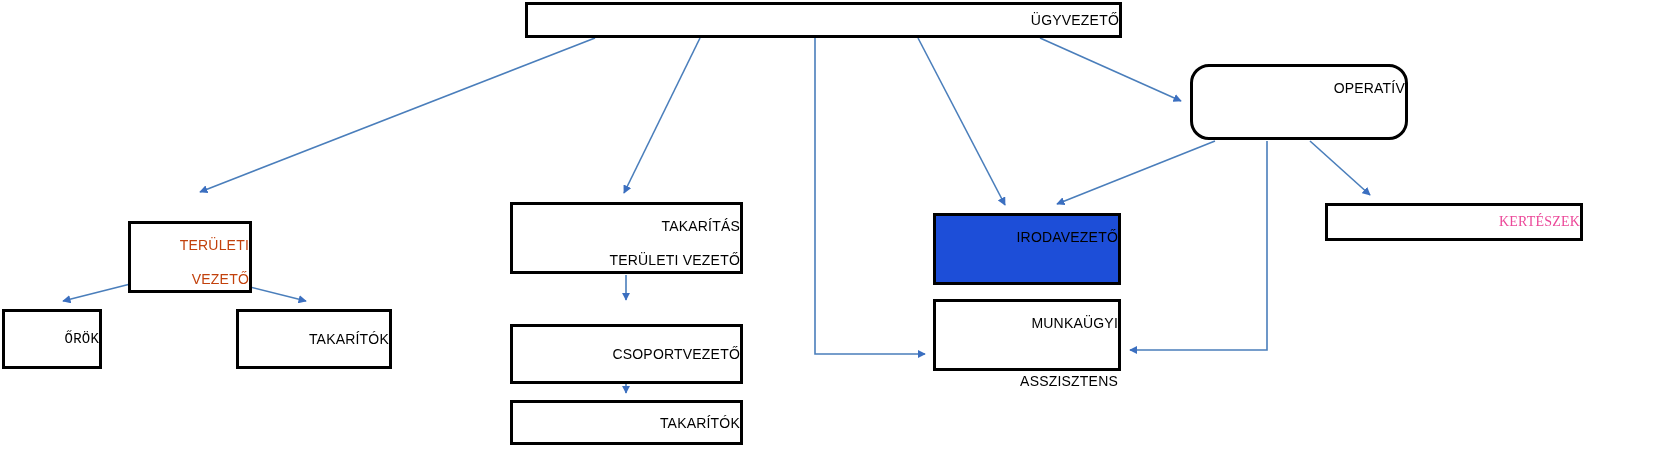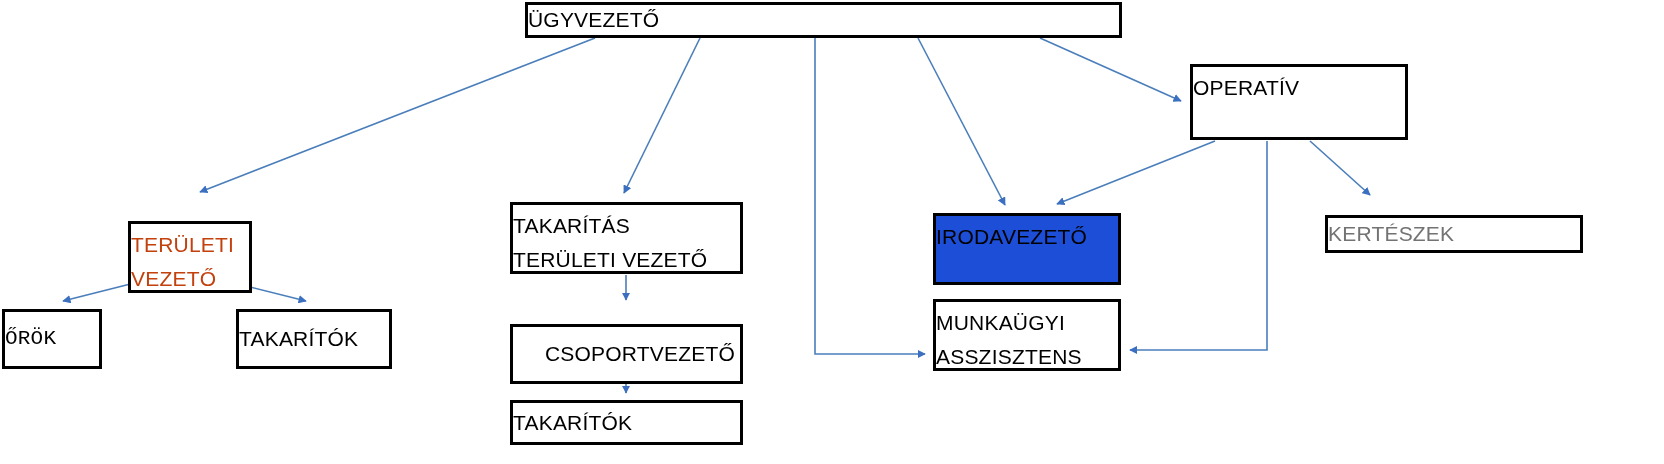--- a/index.html
+++ b/index.html
@@ -17,25 +17,25 @@
     position:absolute;left:0;top:0;width:1664px;height:464px;
     pointer-events:none;
   }
   .node{
     position:absolute;
     box-sizing:border-box;
     background:#ffffff;
     border:3px solid #000000;
     display:flex;
     flex-direction:column;
-    align-items:flex-start;
+    align-items:flex-end;
     justify-content:flex-start;
     text-align:center;
     color:#000000;
-    font-size:21px;
+    font-size:14px;
     line-height:34px;
     letter-spacing:0.2px;
     padding-top:4px;
     white-space:nowrap;
   }
   .node.center-v{justify-content:center;padding-top:0;}
   .node .ln{display:block;}
 </style>
 </head>
 <body>
@@ -61,47 +61,47 @@
         <polyline points="198,274 306,301" fill="none" stroke="#4a7ebb" stroke-width="1.6" marker-end="url(#arrow)"></polyline>
         <polyline points="626,275 626,300" fill="none" stroke="#4a7ebb" stroke-width="1.6" marker-end="url(#arrow)"></polyline>
         <polyline points="626,368 626,393" fill="none" stroke="#4a7ebb" stroke-width="1.6" marker-end="url(#arrow)"></polyline>
       </g>
   </svg>
 
   <div id="node-layer">
       <div class="node center-v" style="left: 525px; top: 2px; width: 597px; height: 36px; border-color: rgb(0, 0, 0); background: rgb(255, 255, 255); color: rgb(0, 0, 0);">
         <span class="ln">ÜGYVEZETŐ</span>
       </div>
-      <div class="node" style="left: 1190px; top: 64px; width: 218px; height: 76px; border-color: rgb(0, 0, 0); background: rgb(255, 255, 255); color: rgb(0, 0, 0);">
+      <div class="node" style="left: 1190px; top: 64px; width: 218px; height: 76px; border-color: rgb(0, 0, 0); background: rgb(255, 255, 255); color: rgb(0, 0, 0); border-radius: 19px;">
         <span class="ln">OPERATÍV</span>
       </div>
       <div class="node" style="left: 128px; top: 201px; width: 124px; height: 72px; border-color: rgb(0, 0, 0); background: rgb(255, 255, 255); color: #c2410c; margin-top: 20px;">
         <span class="ln">TERÜLETI</span>
         <span class="ln">VEZETŐ</span>
       </div>
       <div class="node" style="left: 510px; top: 202px; width: 233px; height: 72px; border-color: rgb(0, 0, 0); background: rgb(255, 255, 255); color: rgb(0, 0, 0);">
         <span class="ln">TAKARÍTÁS</span>
         <span class="ln">TERÜLETI VEZETŐ</span>
       </div>
       <div class="node" style="left: 933px; top: 213px; width: 188px; height: 72px; border-color: rgb(0, 0, 0); background: #1d4ed8; color: rgb(0, 0, 0);">
         <span class="ln">IRODAVEZETŐ</span>
       </div>
-      <div class="node center-v" style="left: 1325px; top: 215px; width: 258px; height: 38px; border-color: rgb(0, 0, 0); background: rgb(255, 255, 255); color: #737373;">
+      <div class="node center-v" style="left: 1325px; top: 203px; width: 258px; height: 38px; border-color: rgb(0, 0, 0); background: rgb(255, 255, 255); color: #ec4899; font-family: Liberation Serif, serif;">
         <span class="ln">KERTÉSZEK</span>
       </div>
       <div class="node center-v" style="left: 2px; top: 309px; width: 100px; height: 60px; border-color: rgb(0, 0, 0); background: rgb(255, 255, 255); color: rgb(0, 0, 0); font-family: Liberation Mono, monospace;">
         <span class="ln">ŐRÖK</span>
       </div>
       <div class="node center-v" style="left: 236px; top: 309px; width: 156px; height: 60px; border-color: rgb(0, 0, 0); background: rgb(255, 255, 255); color: rgb(0, 0, 0);">
         <span class="ln">TAKARÍTÓK</span>
       </div>
       <div class="node center-v" style="left: 510px; top: 324px; width: 233px; height: 60px; border-color: rgb(0, 0, 0); background: rgb(255, 255, 255); color: rgb(0, 0, 0); padding-left: 32px;">
         <span class="ln">CSOPORTVEZETŐ</span>
       </div>
-      <div class="node" style="left: 933px; top: 299px; width: 188px; height: 72px; border-color: rgb(0, 0, 0); background: rgb(255, 255, 255); color: rgb(0, 0, 0);">
+      <div class="node" style="left: 933px; top: 299px; width: 188px; height: 72px; border-color: rgb(0, 0, 0); background: rgb(255, 255, 255); color: rgb(0, 0, 0); gap: 24px;">
         <span class="ln">MUNKAÜGYI</span>
         <span class="ln">ASSZISZTENS</span>
       </div>
       <div class="node center-v" style="left: 510px; top: 400px; width: 233px; height: 45px; border-color: rgb(0, 0, 0); background: rgb(255, 255, 255); color: rgb(0, 0, 0);">
         <span class="ln">TAKARÍTÓK</span>
       </div>
     </div>
 
 </div>
 

